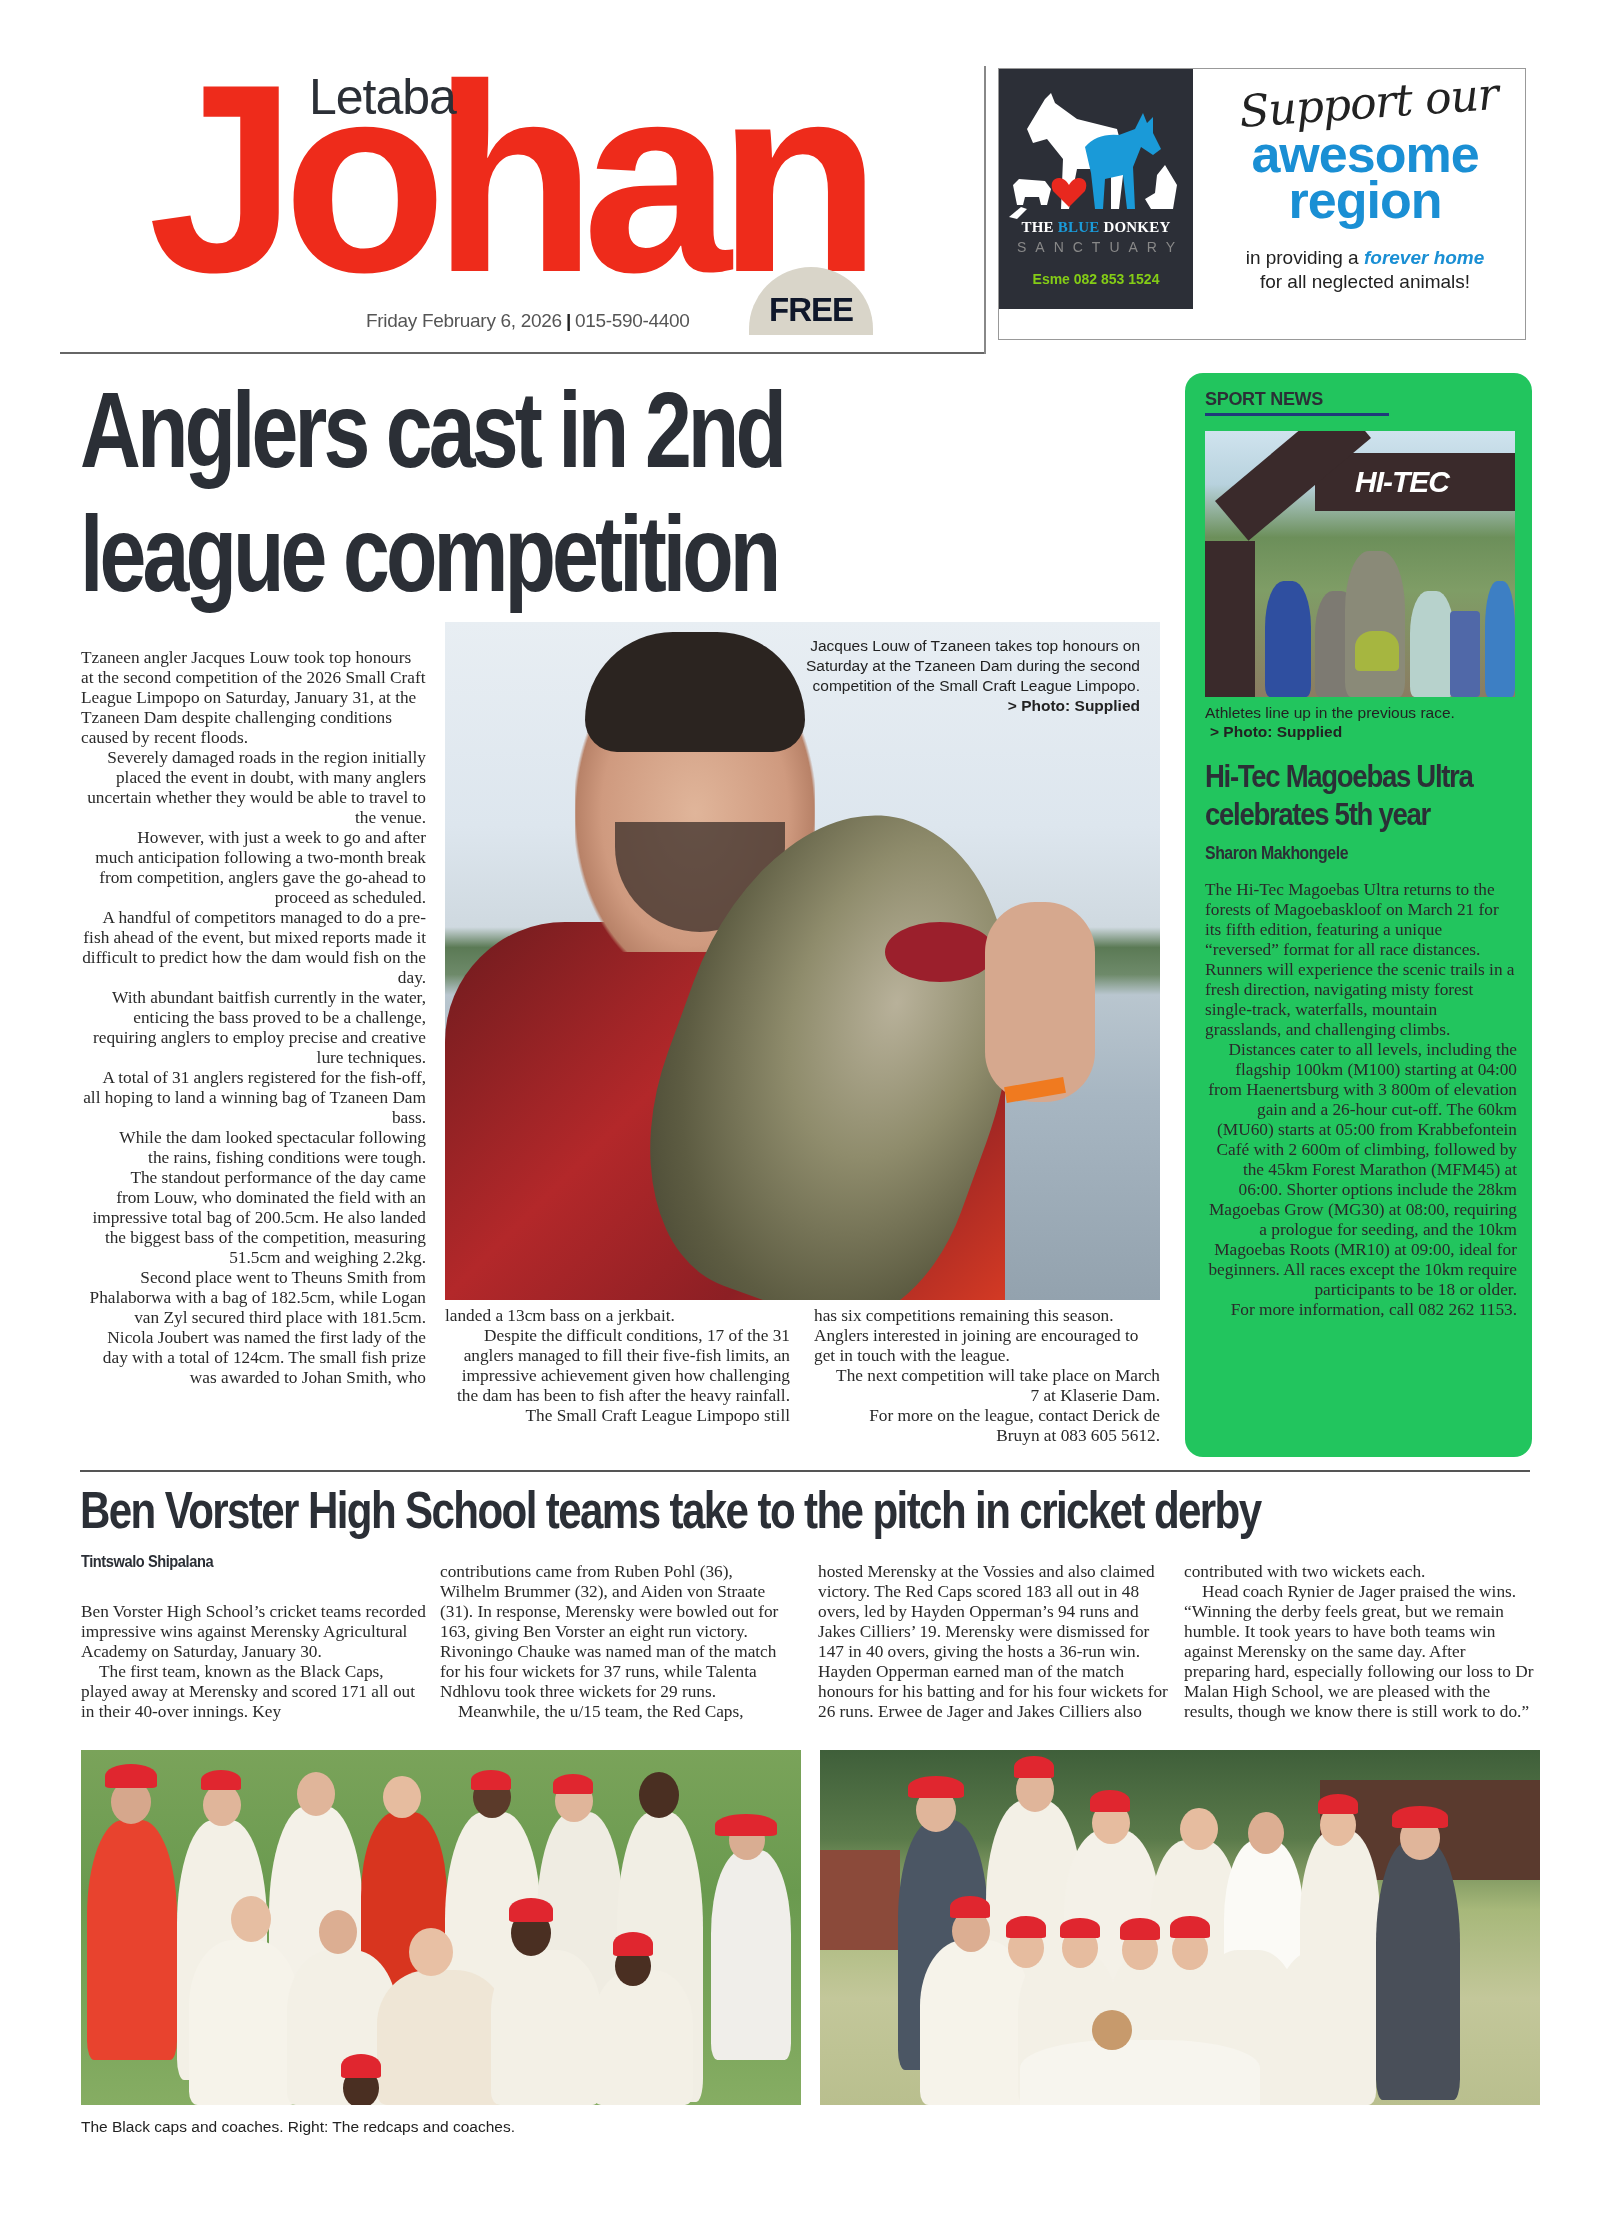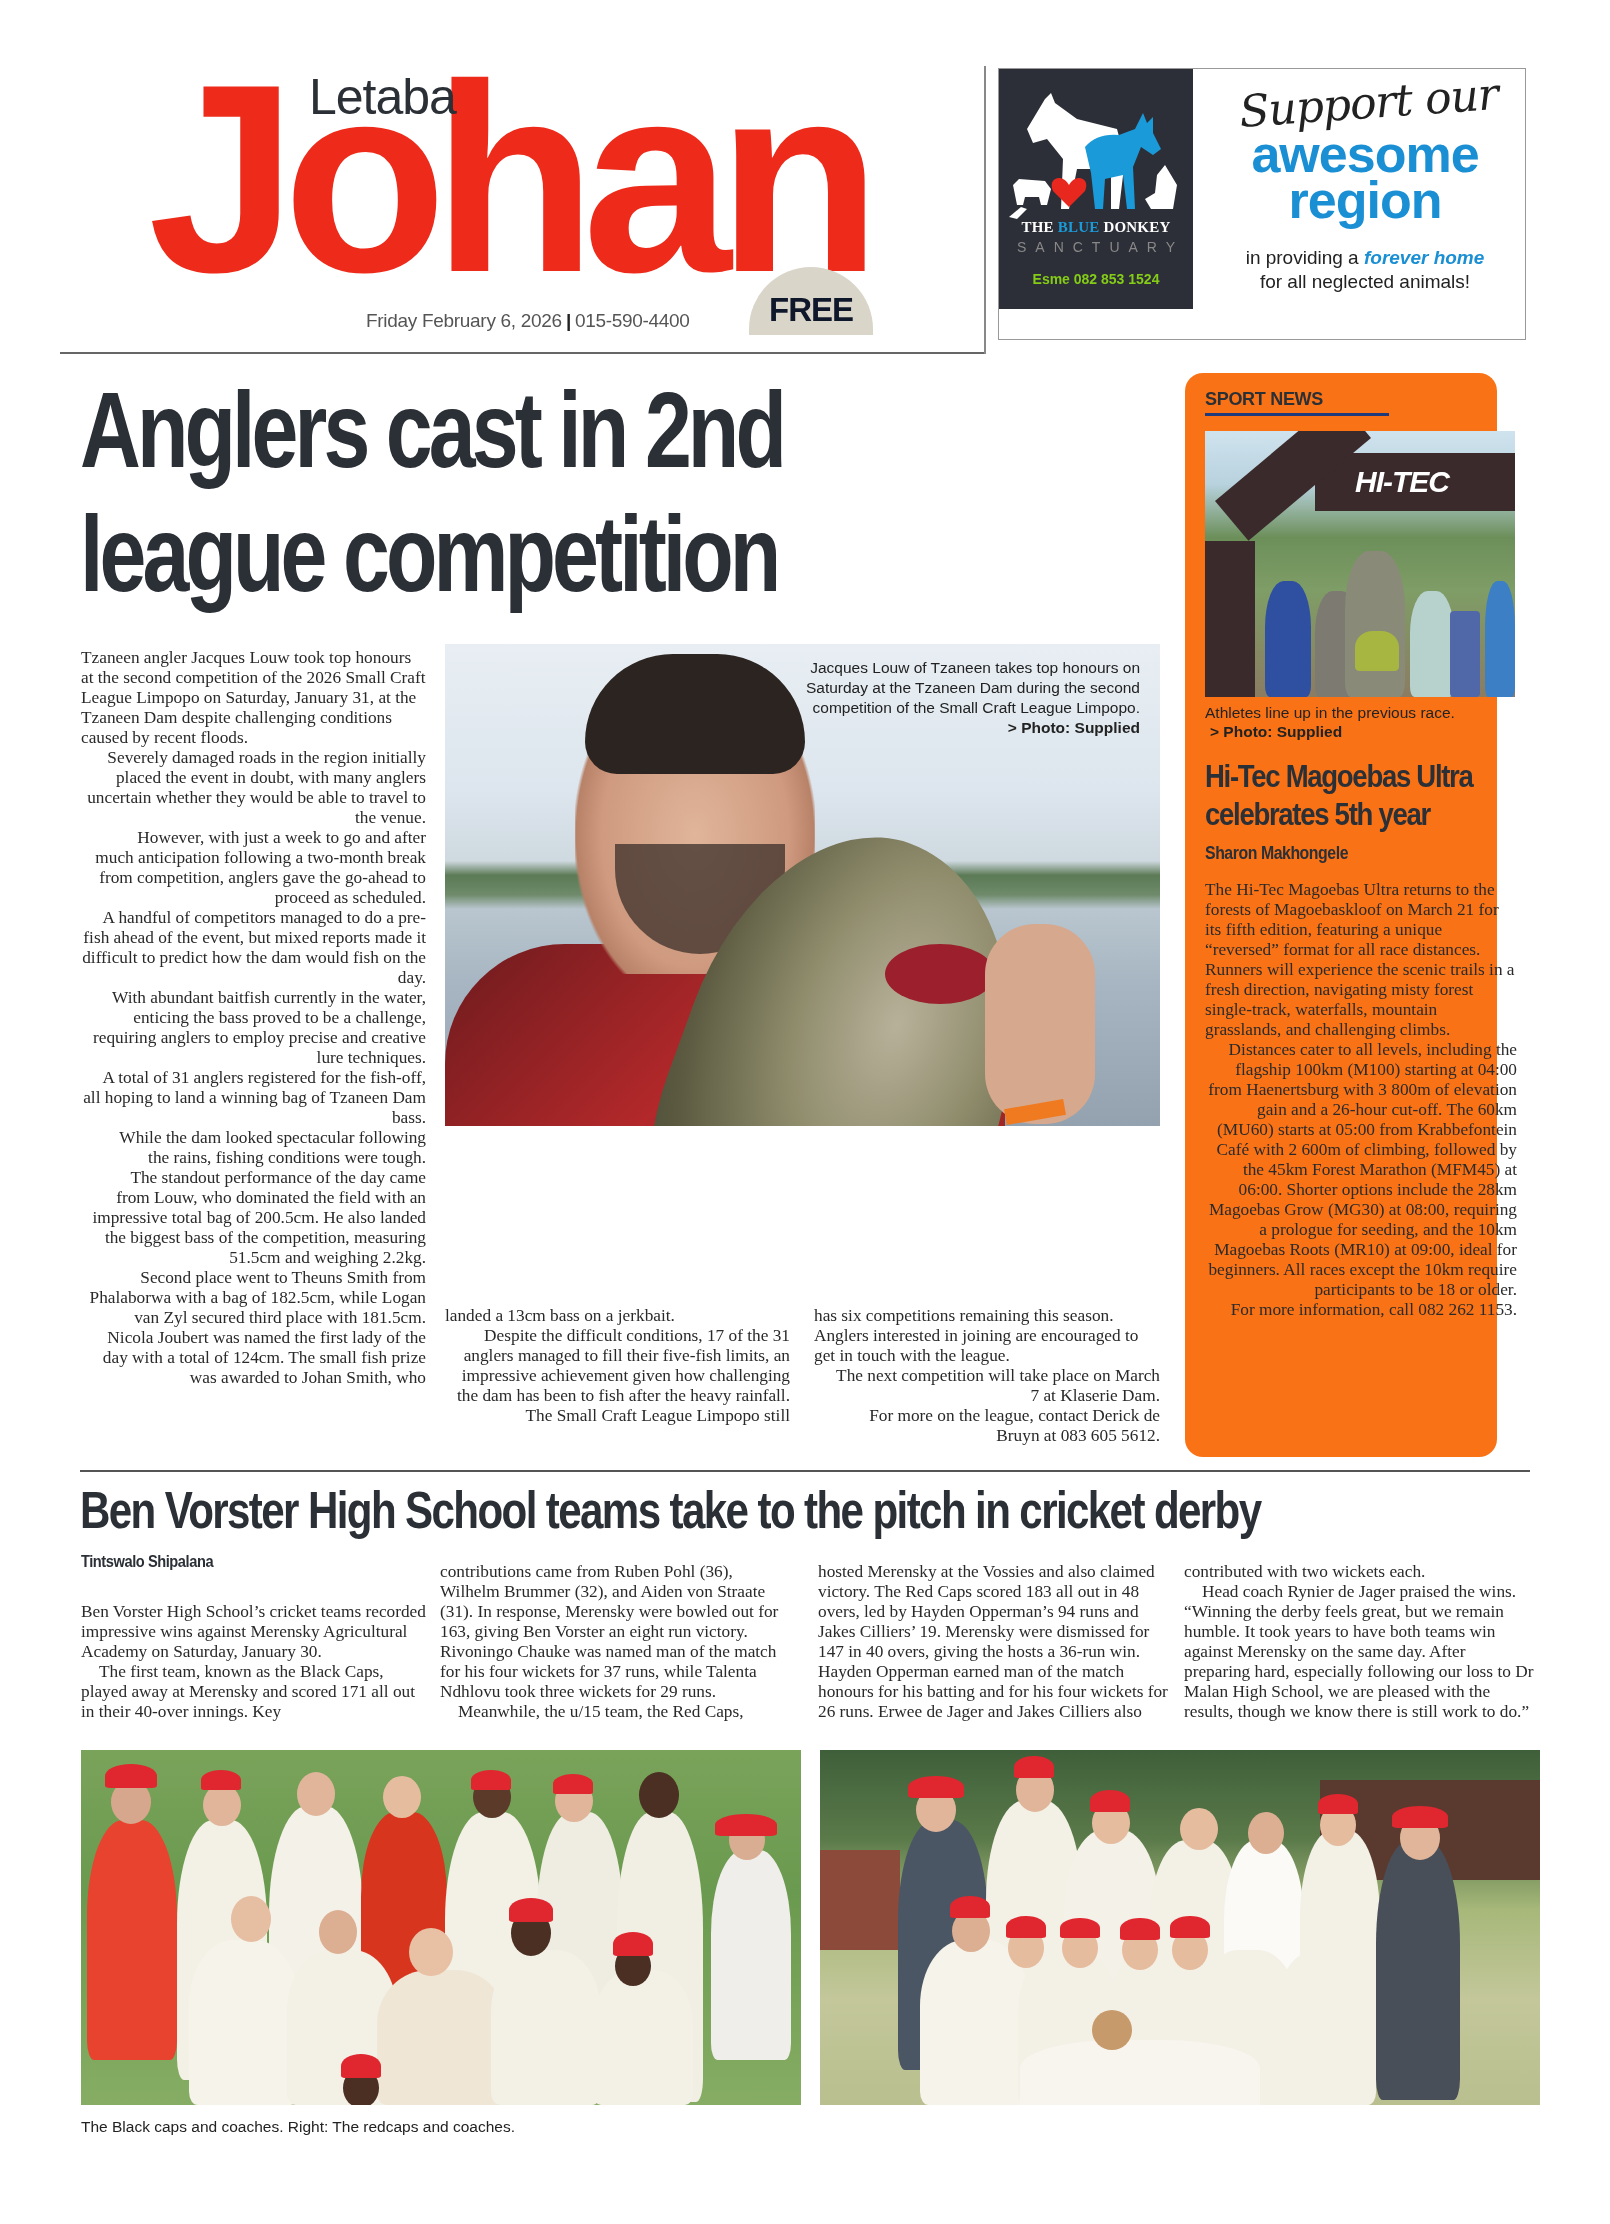--- a/index.html
+++ b/index.html
@@ -55,40 +55,40 @@
   
   .headline {
     position: absolute; left: 80px; top: 368px; width: 960px;
     font-family: "Liberation Sans", sans-serif; font-weight: 700; font-size: 108px; line-height: 124px;
     color: #2b2f36; letter-spacing: -5px; transform: scaleX(0.78); transform-origin: left top; white-space: nowrap;
   }
   .body-text { font-family: "Liberation Serif", serif; font-size: 17.3px; line-height: 20px; color: #2a2a2a; }
   .body-text p { text-indent: 0; }
   .body-text p + p { text-indent: 18px; text-align: right; }
   .col-left { position: absolute; left: 81px; top: 648px; width: 345px; }
-  .photo-main { position: absolute; left: 445px; top: 644px; width: 715px; height: 482px; overflow: hidden; background: linear-gradient(180deg, #e8eef3 0%, #dde6ee 30%, #cfd9e0 45%, #5b7a55 48%, #6e8a6a 52%, #b9c6cf 55%, #a7b6c2 70%, #93a2ae 100%); }
+  .photo-main { position: absolute; left: 445px; top: 622px; width: 715px; height: 678px; overflow: hidden; background: linear-gradient(180deg, #e8eef3 0%, #dde6ee 30%, #cfd9e0 45%, #5b7a55 48%, #6e8a6a 52%, #b9c6cf 55%, #a7b6c2 70%, #93a2ae 100%); }
   .photo-main .person-head { position: absolute; left: 130px; top: 20px; width: 240px; height: 310px; background: radial-gradient(ellipse at 50% 55%, #e0b59a 0%, #cf9a7f 55%, #b88268 70%, transparent 72%); }
   .photo-main .hair { position: absolute; left: 140px; top: 10px; width: 220px; height: 120px; border-radius: 110px 110px 40px 40px; background: #2b2420; }
   .photo-main .beard { position: absolute; left: 170px; top: 200px; width: 170px; height: 110px; border-radius: 0 0 90px 90px; background: #3b2f2a; opacity: 0.75; }
   .photo-main .shirt { position: absolute; left: 0; top: 300px; width: 560px; height: 380px; border-radius: 120px 160px 0 0; background: linear-gradient(135deg, #6d1b1e 0%, #b3282a 40%, #8c1f24 70%, #d43a24 100%); }
   .photo-main .fish { position: absolute; left: 230px; top: 190px; width: 330px; height: 500px; border-radius: 45% 55% 30% 40%; background: radial-gradient(ellipse at 60% 35%, #b8b19a 0%, #8f8c6c 35%, #5d5c42 70%, #3e3d2c 100%); transform: rotate(20deg); }
   .photo-main .fish-mouth { position: absolute; left: 440px; top: 300px; width: 110px; height: 60px; border-radius: 50%; background: #9b1f2c; }
   .photo-main .hand { position: absolute; left: 540px; top: 280px; width: 110px; height: 200px; border-radius: 50px; background: #d6a88e; }
   .photo-main .wristband { position: absolute; left: 560px; top: 460px; width: 60px; height: 16px; background: #f07a1f; transform: rotate(-10deg); }
   .photo-main-caption {
     position: absolute; right: 20px; top: 14px; width: 360px; text-align: right;
     font-family: "Liberation Sans", sans-serif; font-size: 15.5px; line-height: 20px; color: #222;
   }
   .photo-credit { font-weight: 700; }
   .col-mid { position: absolute; left: 445px; top: 1306px; width: 345px; }
   .col-right { position: absolute; left: 814px; top: 1306px; width: 346px; }
   .rule-section { position: absolute; left: 80px; top: 1470px; width: 1450px; height: 2px; background: #555; }
 
   
-  .sidebar { position: absolute; left: 1185px; top: 373px; width: 312px; height: 1084px; background: #f97316; border-radius: 18px; }
+  .sidebar { position: absolute; left: 1185px; top: 373px; width: 347px; height: 1084px; background: #22c55e; border-radius: 18px; }
   .sb-label { position: absolute; left: 20px; top: 16px; font-family: "Liberation Sans", sans-serif; font-weight: 700; font-size: 18px; color: #2b2f36; letter-spacing: -0.3px; }
   .sb-label-rule { position: absolute; left: 20px; top: 40px; width: 184px; height: 3px; background: #1f3a7a; }
   .sb-photo { position: absolute; left: 20px; top: 58px; width: 310px; height: 266px; overflow: hidden; background: linear-gradient(180deg, #cfe3ee 0%, #b8d2de 20%, #6c8f5a 40%, #7f9d66 60%, #8b7c62 100%); }
   .sb-arch-h { position: absolute; left: 110px; top: 22px; width: 210px; height: 58px; background: #3a2a2b; border-radius: 30px 0 0 0; }
   .sb-arch-d { position: absolute; left: 10px; top: 70px; width: 160px; height: 52px; background: #3a2a2b; transform: rotate(-40deg); transform-origin: left top; }
   .sb-arch-v { position: absolute; left: 0; top: 110px; width: 50px; height: 156px; background: #3a2a2b; }
   .sb-arch-text { position: absolute; left: 150px; top: 34px; font-family: "Liberation Sans", sans-serif; font-weight: 700; font-style: italic; font-size: 30px; color: #fff; letter-spacing: -1px; }
   .sb-runner { position: absolute; border-radius: 40% 40% 10% 10%; }
   .sb-caption { position: absolute; left: 20px; top: 330px; width: 310px; font-family: "Liberation Sans", sans-serif; font-size: 15.5px; line-height: 19px; color: #222; }
   .sb-caption .photo-credit { padding-left: 5px; }

